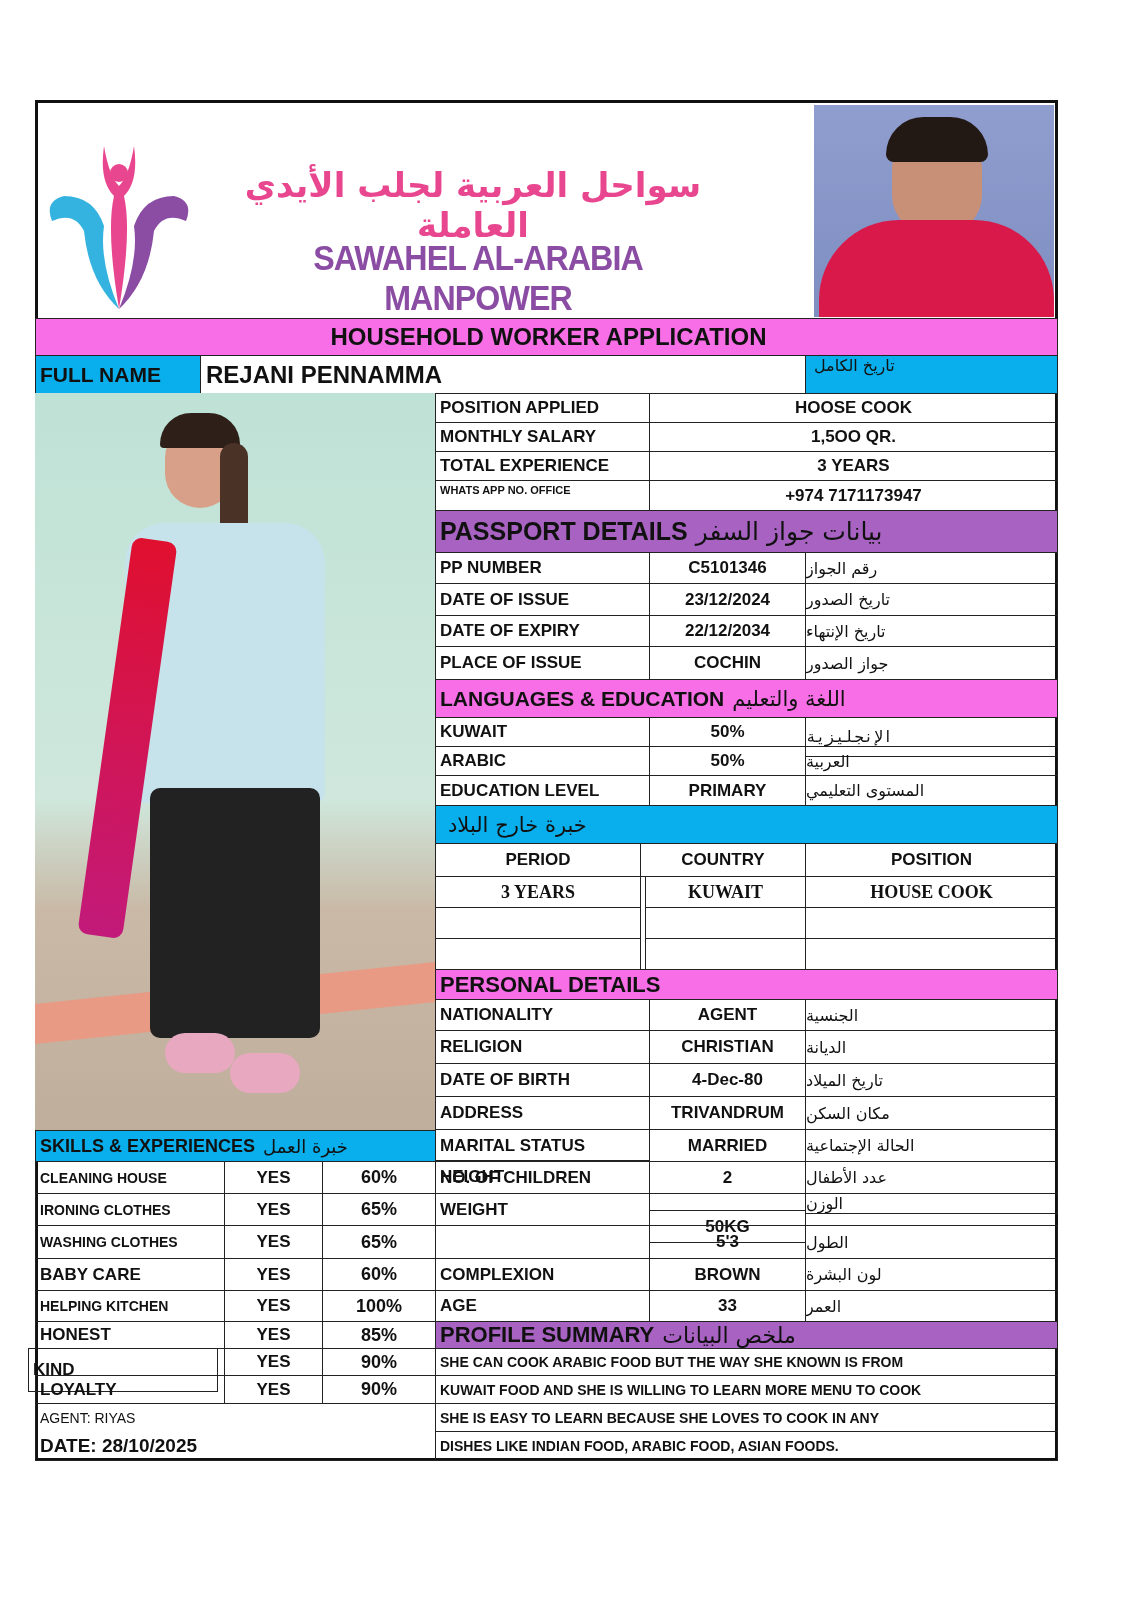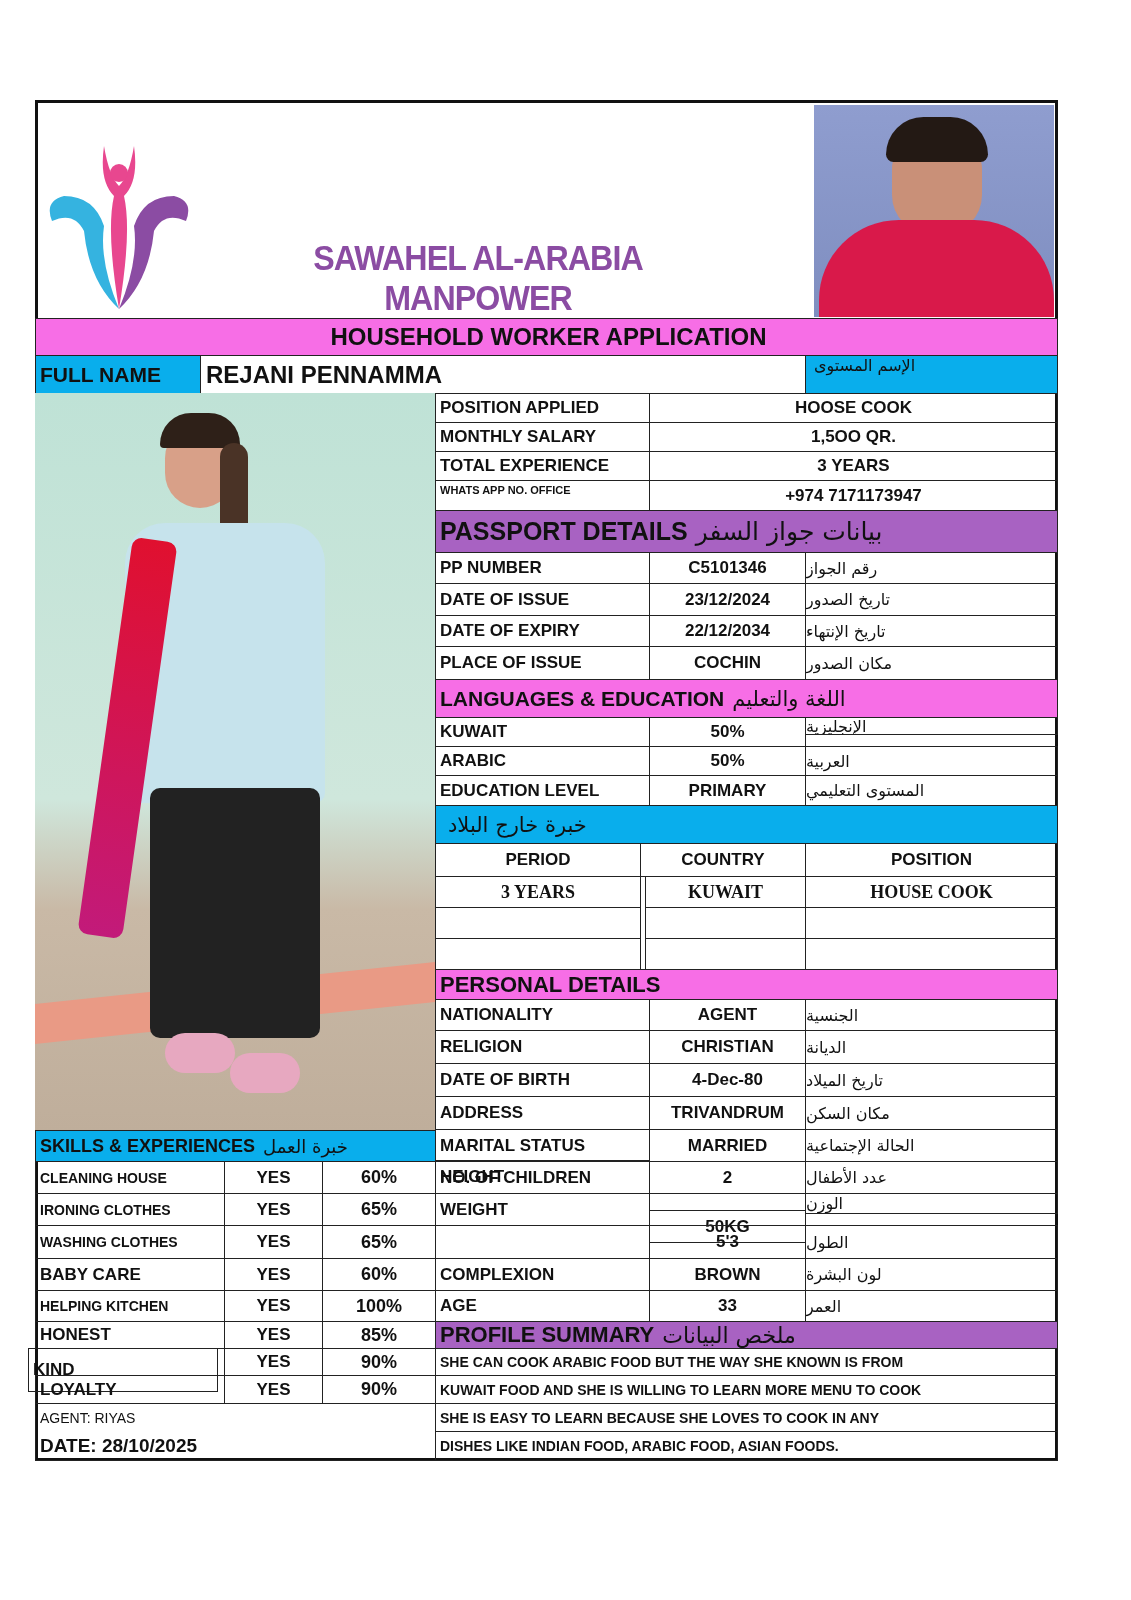--- a/index.html
+++ b/index.html
@@ -24,41 +24,42 @@
 
 <div class="abs" style="left:38px;top:103px;width:775px;height:215px;background:#fff;">
   <svg width="150" height="170" viewBox="0 0 150 170" style="position:absolute;left:6px;top:38px;">
     <path d="M20 55 Q0 60 8 80 Q30 70 40 90 Q45 140 75 168 Q55 120 60 85 Q50 55 20 55Z" fill="#35b3e0"></path>
     <path d="M130 55 Q150 60 142 80 Q120 70 110 90 Q105 140 75 168 Q95 120 90 85 Q100 55 130 55Z" fill="#8b4ca3"></path>
     <path d="M60 5 Q55 40 70 55 Q62 90 75 168 Q88 90 80 55 Q95 40 90 5 Q85 35 75 45 Q65 35 60 5Z" fill="#e8478f"></path>
     <circle cx="75" cy="32" r="9" fill="#e8478f"></circle>
     <path d="M35 95 Q25 105 35 118" stroke="#fff" stroke-width="4" fill="none"></path>
     <path d="M115 95 Q125 105 115 118" stroke="#fff" stroke-width="4" fill="none"></path>
   </svg>
+  <div style="position:absolute;left:185px;top:62px;width:500px;text-align:center;font-family:'DejaVu Sans',sans-serif;font-size:34px;color:#e8478f;font-weight:bold;direction:rtl;">سواحل العربية لجلب الأيدي العاملة</div>
   <div style="position:absolute;left:180px;top:135px;width:520px;text-align:center;font-family:'Liberation Sans',sans-serif;font-size:35px;font-weight:bold;color:#8b4ca3;letter-spacing:-1px;transform:scaleX(0.92);">SAWAHEL AL-ARABIA MANPOWER</div>
 </div>
 
 <div class="abs" style="left:814px;top:105px;width:240px;height:212px;background:linear-gradient(#8f9dcf,#7f8ec0);overflow:hidden;">
   <div style="position:absolute;left:78px;top:20px;width:90px;height:110px;border-radius:45px 45px 40px 40px;background:#c99078;"></div>
   <div style="position:absolute;left:72px;top:12px;width:102px;height:45px;border-radius:50px 50px 10px 10px;background:#231914;"></div>
   <div style="position:absolute;left:5px;top:115px;width:235px;height:100px;border-radius:80px 80px 0 0;background:#d9194a;"></div>
 </div>
 
 <div class="hdr pink" style="left:35px;top:318px;width:1023px;height:38px;justify-content:center;font-size:24px;">
   <span>HOUSEHOLD WORKER APPLICATION</span>
 </div>
 
 <div class="cell blue" style="left:35px;top:355px;width:166px;height:39px;font-weight:bold;font-size:21px;padding-left:4px;">
   <span>FULL NAME</span>
 </div>
 <div class="cell" style="left:200px;top:355px;width:606px;height:39px;font-weight:bold;font-size:24px;padding-left:5px;">
   <span>REJANI PENNAMMA</span>
 </div>
 <div class="cell blue" style="left:805px;top:355px;width:253px;height:39px;align-items:flex-start;padding-left:8px;font-size:16px;font-family:'DejaVu Sans',sans-serif;direction:rtl;justify-content:flex-end;">
-  <span>الإسم المستوى</span>
+  <span>تاريخ الكامل</span>
 </div>
 
 <div class="abs" style="left:35px;top:393px;width:400px;height:738px;background:linear-gradient(180deg,#bfe2d6 0%,#cfe7dc 55%,#c9b9a6 70%,#bfae9b 100%);overflow:hidden;">
   <div style="position:absolute;left:0;top:590px;width:400px;height:40px;background:#e99a85;transform:skewY(-6deg);"></div>
   <div style="position:absolute;left:130px;top:30px;width:70px;height:85px;border-radius:35px;background:#d8a088;"></div>
   <div style="position:absolute;left:125px;top:20px;width:80px;height:35px;border-radius:40px 40px 5px 5px;background:#2e2018;"></div>
   <div style="position:absolute;left:185px;top:50px;width:28px;height:330px;border-radius:14px;background:#4a3326;"></div>
   <div style="position:absolute;left:90px;top:130px;width:200px;height:280px;border-radius:40px 40px 10px 10px;background:#c6e3ec;"></div>
   <div style="position:absolute;left:70px;top:145px;width:45px;height:400px;border-radius:10px;background:linear-gradient(#e0102f,#c21a7a);transform:rotate(8deg);"></div>
   <div style="position:absolute;left:115px;top:395px;width:170px;height:250px;border-radius:10px;background:#222;"></div>
@@ -122,33 +123,33 @@
     <div class="cell ar" style="left: 805px; top: 615px; width: 253px; height: 32px;">
       <span>تاريخ الإنتهاء</span>
     </div>
     <div class="cell lbl" style="left: 435px; top: 646px; width: 215px; height: 34px;">
       <span>PLACE OF ISSUE</span>
     </div>
     <div class="cell val" style="left: 649px; top: 646px; width: 157px; height: 34px;">
       <span>COCHIN</span>
     </div>
     <div class="cell ar" style="left: 805px; top: 646px; width: 253px; height: 34px;">
-      <span>مكان الصدور</span>
+      <span>جواز الصدور</span>
     </div>
     <div class="hdr pink" style="left: 435px; top: 679px; width: 623px; height: 39px; font-size: 21px;">
       <span>LANGUAGES &amp; EDUCATION</span>
       <span class="arx">اللغة والتعليم</span>
     </div>
     <div class="cell lbl" style="left: 435px; top: 717px; width: 215px; height: 30px;">
       <span>KUWAIT</span>
     </div>
     <div class="cell val" style="left: 649px; top: 717px; width: 157px; height: 30px;">
       <span>50%</span>
     </div>
-    <div class="cell ar" style="left: 805px; top: 717px; width: 253px; height: 18px;">
+    <div class="cell ar" style="left: 805px; top: 717px; width: 253px; height: 40px; font-family: Liberation Mono, monospace;">
       <span>الإنجليزية</span>
     </div>
     <div class="cell lbl" style="left: 435px; top: 746px; width: 215px; height: 30px;">
       <span>ARABIC</span>
     </div>
     <div class="cell val" style="left: 649px; top: 746px; width: 157px; height: 30px;">
       <span>50%</span>
     </div>
     <div class="cell ar" style="left: 805px; top: 746px; width: 253px; height: 30px;">
       <span>العربية</span>

